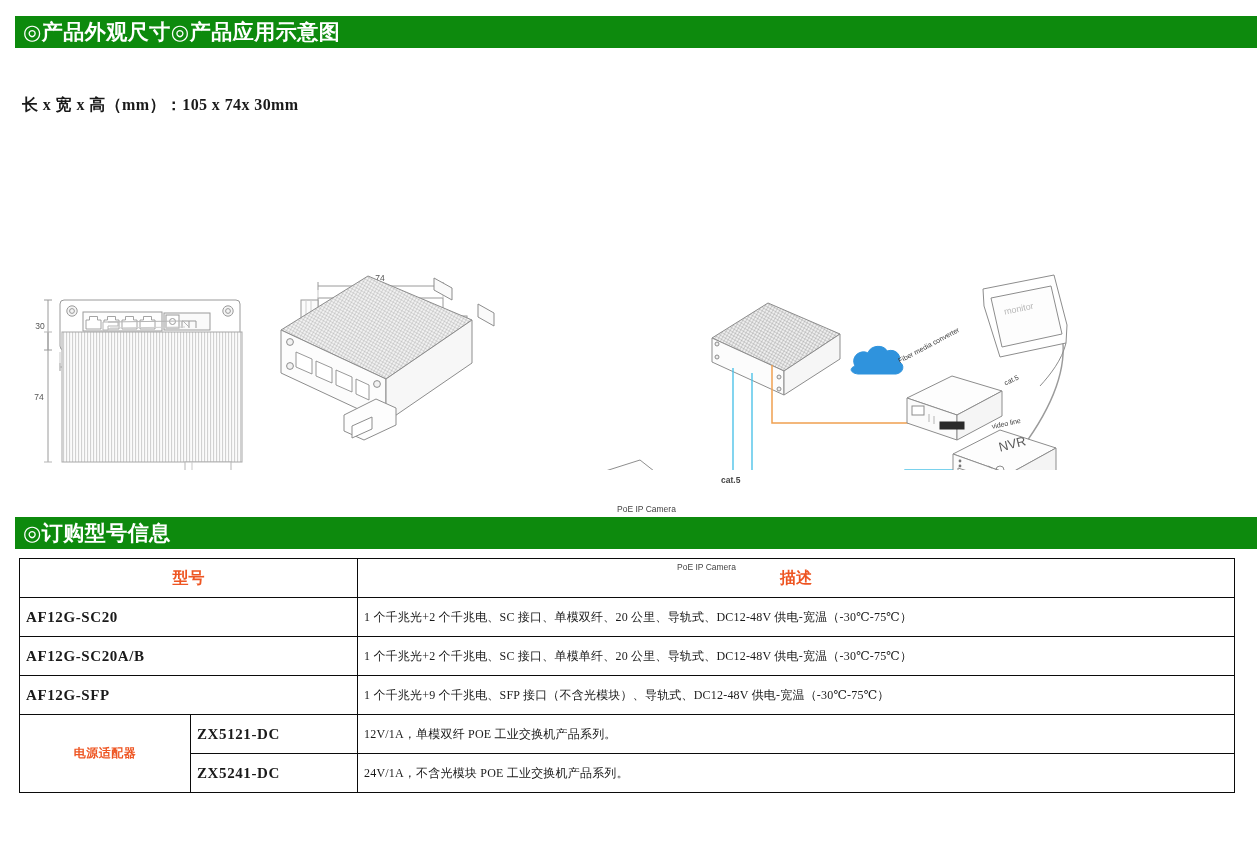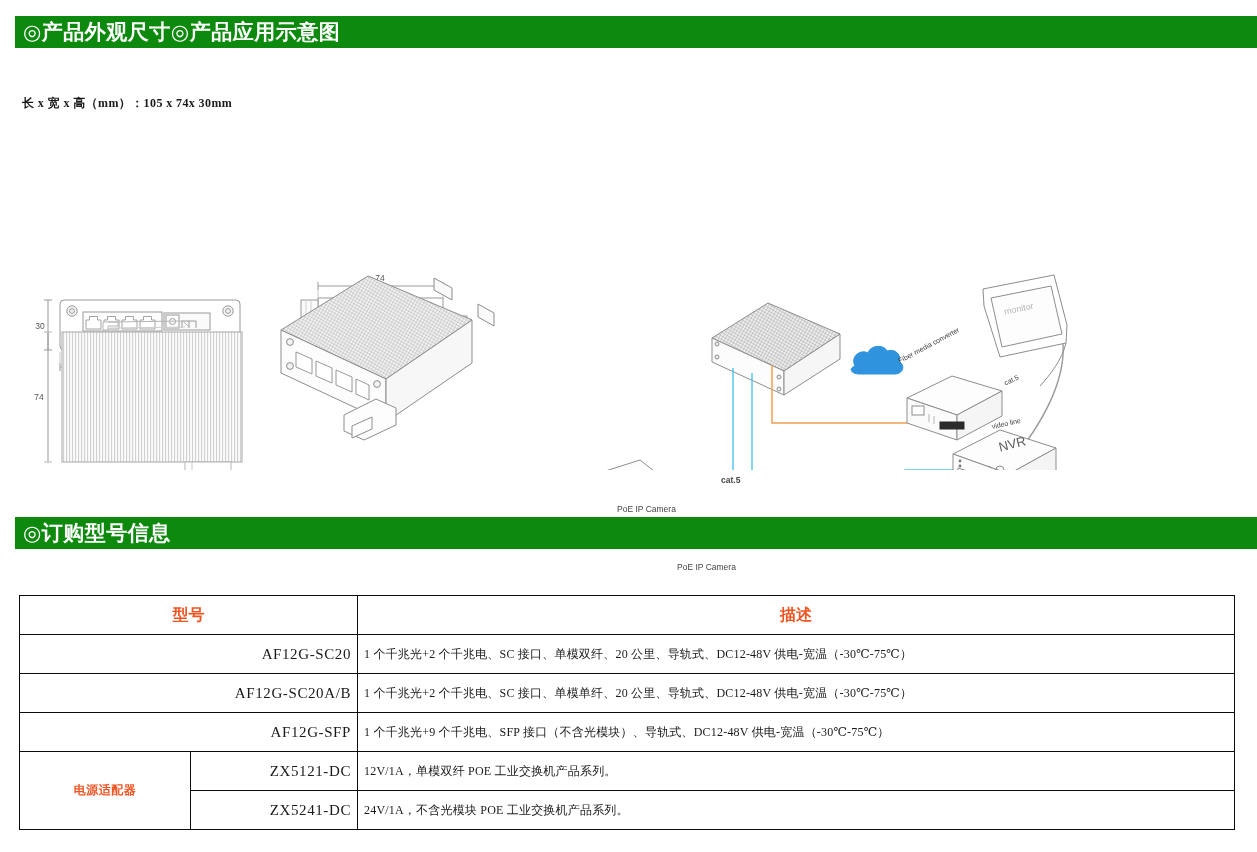--- a/index.html
+++ b/index.html
@@ -23,53 +23,53 @@
     line-height:32px;
     padding:0 10px 0 8px;
     white-space:nowrap;
     letter-spacing:0.5px;
   }
   #banner-dimensions{top:16px;width:1226px;}
   #banner-ordering{top:517px;width:1226px;}
 
   .dim-line{
     position:absolute;left:22px;top:95px;
-    font-size:12px;font-weight:bold;
+    font-size:16px;font-weight:bold;
     font-family:"Liberation Serif","DejaVu Serif",serif;
     letter-spacing:0.4px;
     white-space:nowrap;
   }
 
   .draw-area{position:absolute;left:0;top:130px;width:1257px;height:340px;}
 
   
   table.order{
-    position:absolute;left:19px;top:595px;
+    position:absolute;left:19px;top:558px;
     width:1215px;
     border-collapse:collapse;
     table-layout:fixed;
     font-size:14.5px;
   }
   table.order td{
     border:1px solid #0b0b0b;
     padding:7px 6px;
     height:24px;
     vertical-align:middle;
     font-family:"Liberation Serif","DejaVu Serif",serif;
   }
   td.hdr{
     text-align:center;
     color:#ee5522;
     font-weight:bold;
     font-size:16px;
     height:30px;
   }
   td.model{
-    text-align:right;
-    font-weight:normal;
+    text-align:left;
+    font-weight:bold;
     letter-spacing:0.6px;
     font-size:15px;
   }
   td.adapter{
     text-align:center;
     color:#ee5522;
     font-weight:bold;
     font-size:12px;
     letter-spacing:0.5px;
   }

